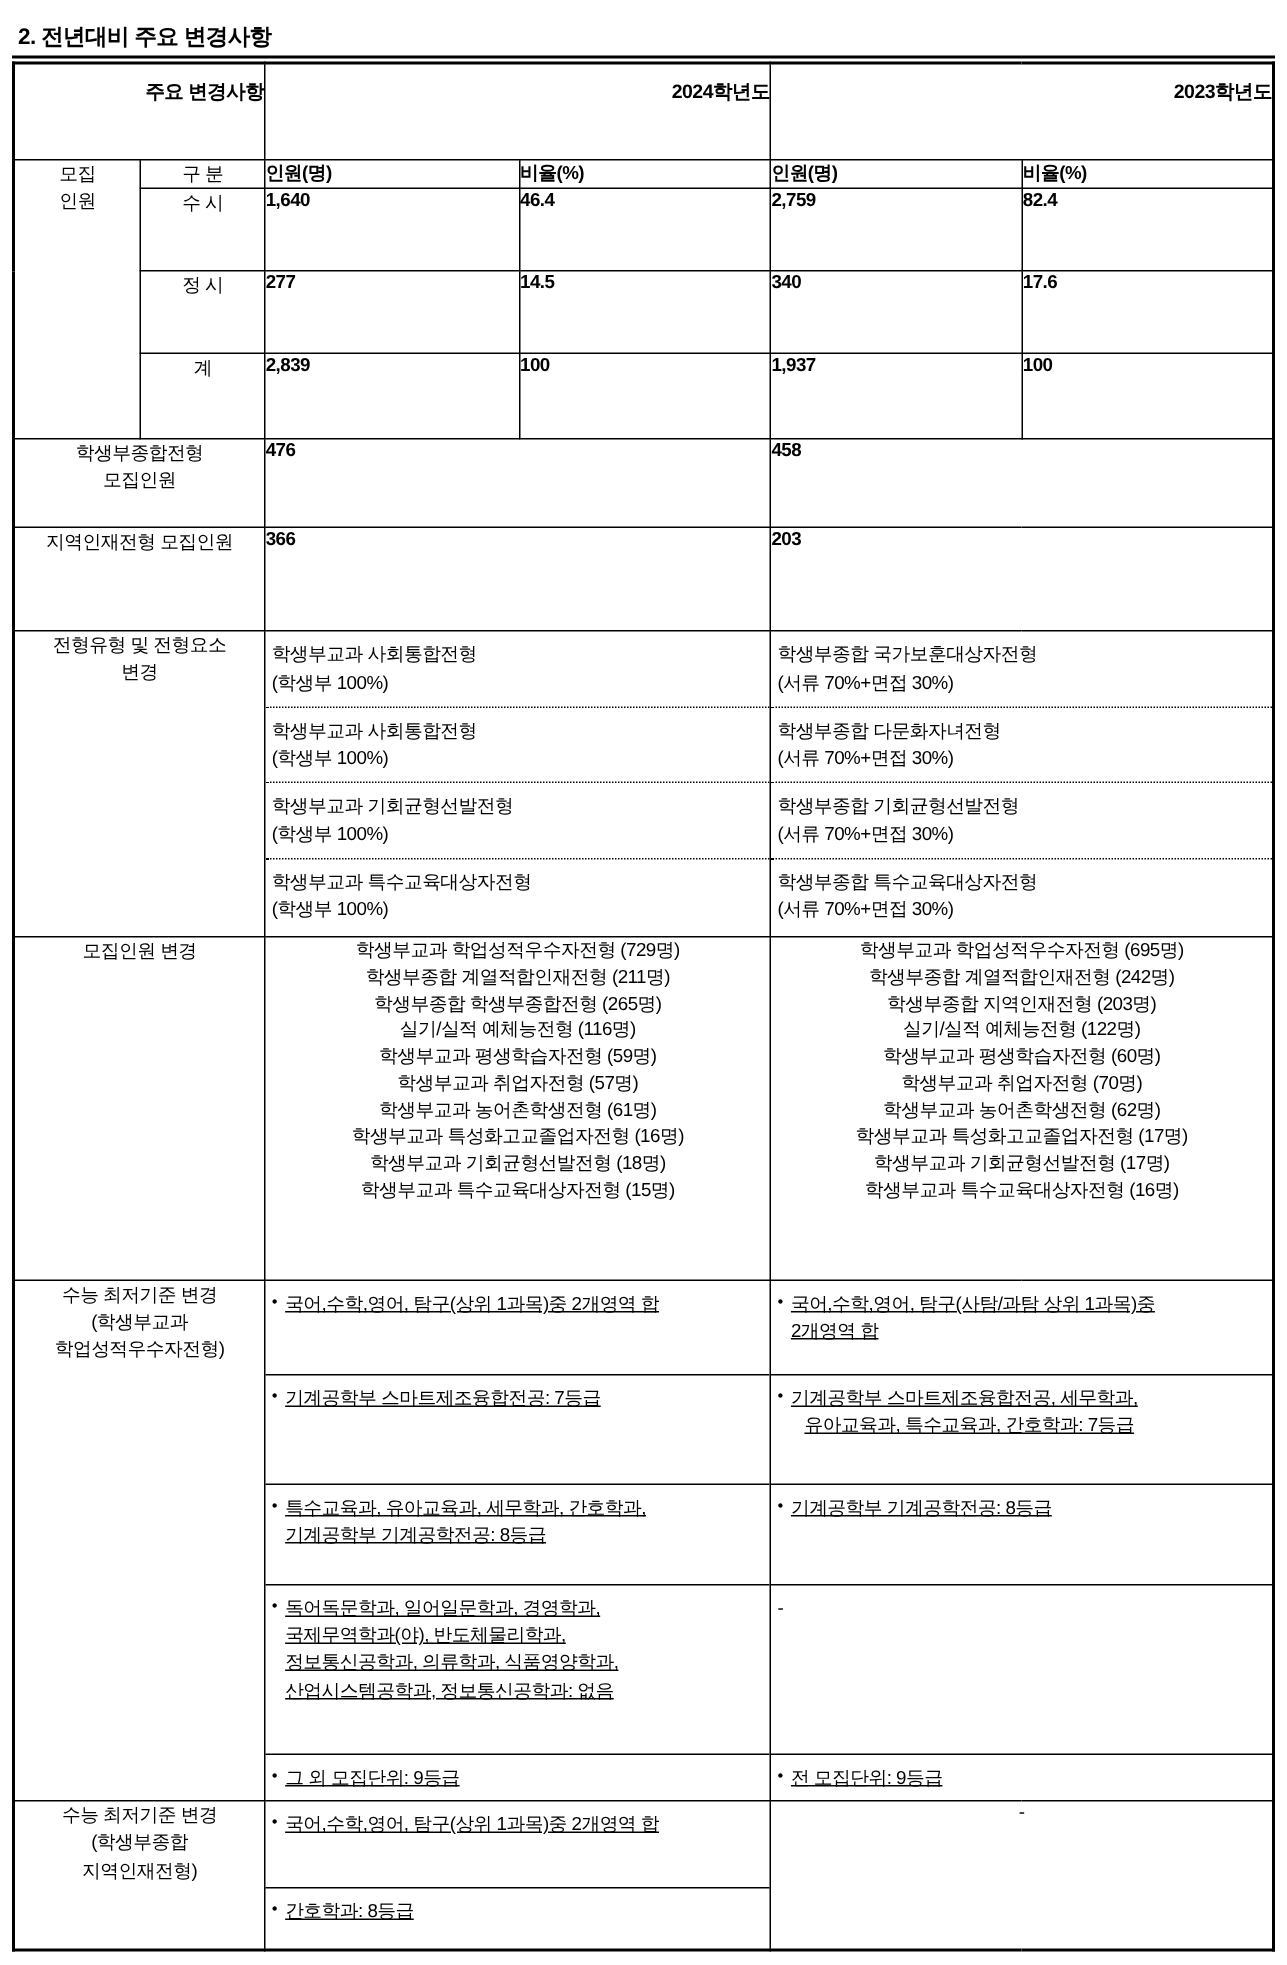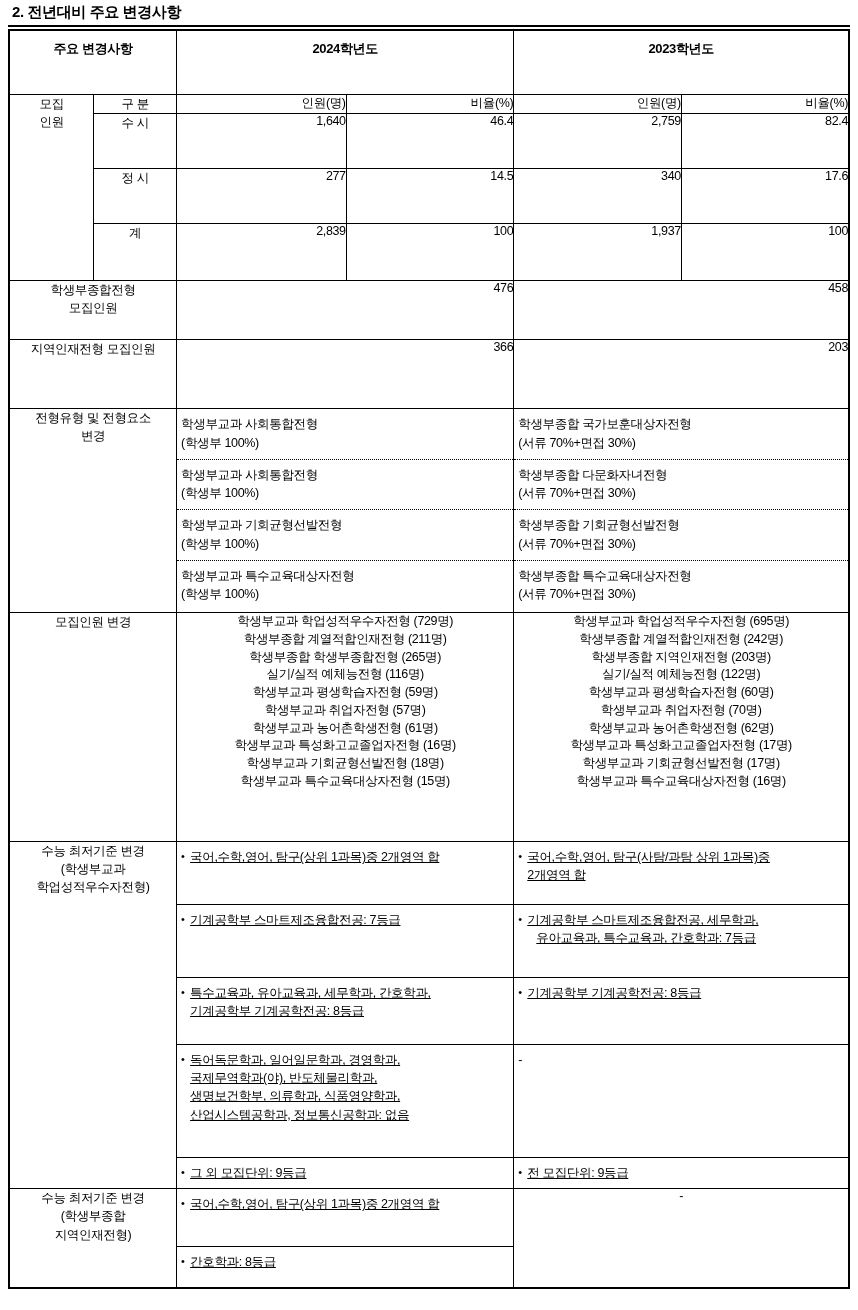--- a/index.html
+++ b/index.html
@@ -12,21 +12,21 @@
     height: 1310px;
     font-family: "Liberation Sans", "DejaVu Sans", sans-serif;
     color: #000000;
     overflow: hidden;
   }
   .page {
     position: relative;
     width: 858px;
     height: 1241px;
     box-sizing: border-box;
-    padding: 0 8px;
+    padding: 12px 8px;
   }
   
   .doc-title {
     font-size: 15px;
     font-weight: bold;
     letter-spacing: -0.4px;
     padding: 3px 0 3px 4px;
     margin: 0 0 2px 0;
     border-bottom: 2px solid #000;
     display: block;
@@ -43,34 +43,35 @@
     letter-spacing: -0.35px;
   }
   table.main td {
     border: 1px solid #000;
     padding: 0;
     vertical-align: top;
     background: #fff;
   }
   .hdr {
     background: #e3e3e3;
-    text-align: center;
+    text-align: right;
     font-weight: bold;
     font-size: 13px;
     vertical-align: top;
     padding-top: 9px !important;
   }
   .lbl {
     text-align: center;
     padding: 8px 3px 3px 3px;
     line-height: 1.45;
   }
   .num {
-    text-align: right;
+    text-align: left;
     padding-top: 8px;
+    font-weight: bold;
   }
   
   table.sub {
     border-collapse: collapse;
     table-layout: fixed;
     width: 100%;
     height: 100%;
   }
   table.sub td {
     border: none;
@@ -328,21 +329,21 @@
             </div>
           </td>
                 </tr>
           <tr>
                   <td style="height:100px">
             <div class="bullet-row">
               <span class="bullet-dot">•</span>
               <span class="bullet-txt">
                 <div>독어독문학과, 일어일문학과, 경영학과,</div>
                 <div>국제무역학과(야), 반도체물리학과,</div>
-                <div>생명보건학부, 의류학과, 식품영양학과,</div>
+                <div>정보통신공학과, 의류학과, 식품영양학과,</div>
                 <div>산업시스템공학과, 정보통신공학과: 없음</div>
               </span>
             </div>
           </td>
                 </tr>
           <tr>
                   <td class="last">
             <div class="bullet-row">
               <span class="bullet-dot">•</span>
               <span class="bullet-txt">

